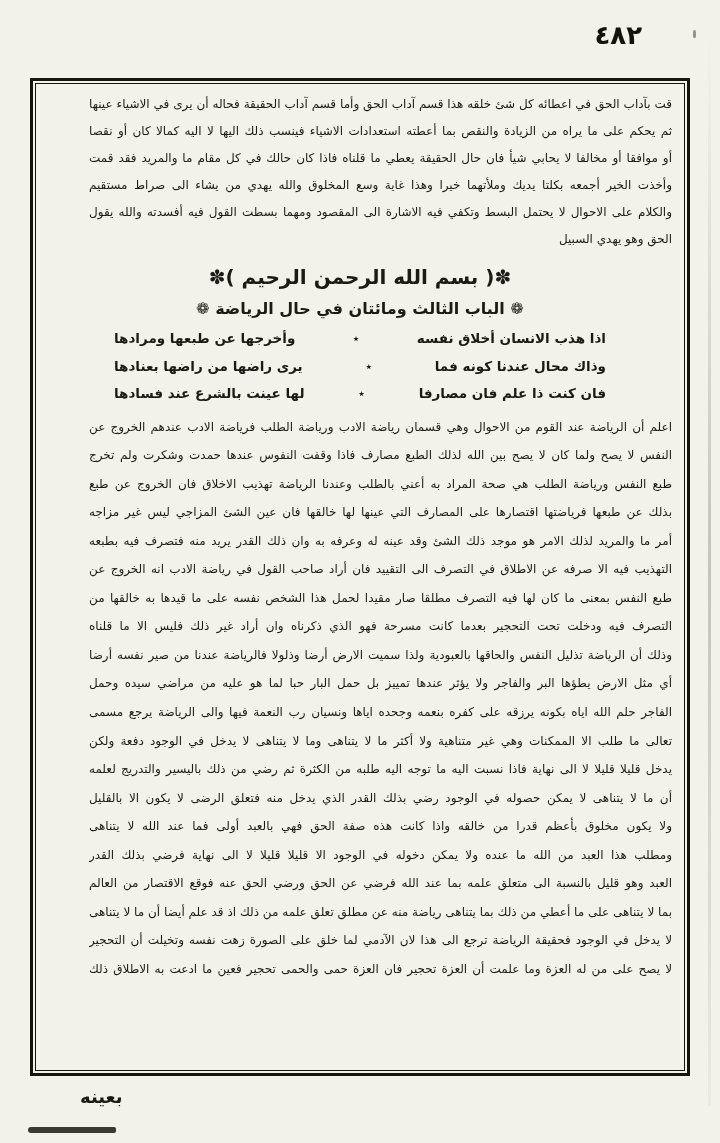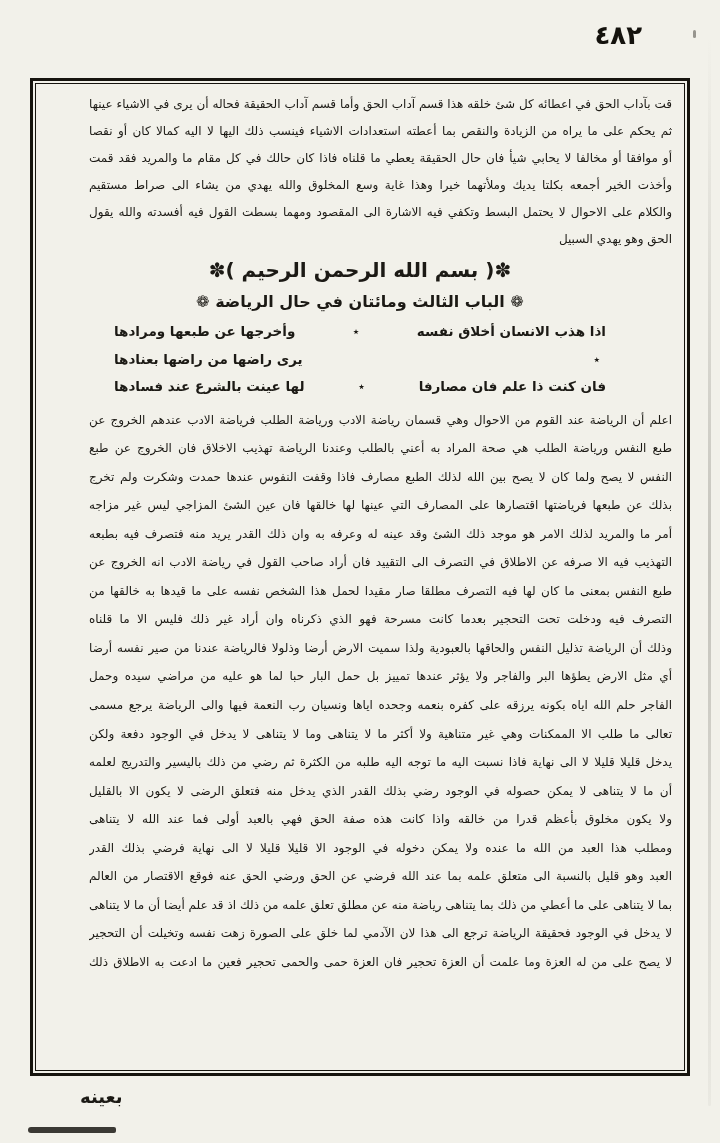--- a/index.html
+++ b/index.html
@@ -30,21 +30,21 @@
   }
   .tline, .bline {
     text-align:justify; text-align-last:justify; -moz-text-align-last:justify;
     overflow:hidden; white-space:normal;
     font-size:12px; color:#1c1a15;margin-left:41px;
   }
   .tline { height:27px; line-height:27px; }
   .tline.short { text-align-last:right; }
   .bline { height:28.55px; line-height:28.55px; }
   .basmala {
-    height:34px; line-height:34px;
+    margin-top:7px; height:34px; line-height:34px;
     text-align:center; font-size:20px; font-weight:bold;
   }
   .chapter {
     height:29px; line-height:29px;
     text-align:center; font-size:16px; font-weight:bold;
   }
   .verses { width:492px; margin:2px auto 5px auto; }
   .verse-row {
     display:flex; justify-content:space-between; align-items:center;
     height:27.5px; line-height:27.5px;
@@ -93,34 +93,35 @@
 
       <div class="chapter">❁ الباب الثالث ومائتان في حال الرياضة ❁</div>
 
       <div class="verses" id="verses">
           <div class="verse-row">
             <span class="hemi">اذا هذب الانسان أخلاق نفسه</span>
             <span class="vsep">٭</span>
             <span class="hemi">وأخرجها عن طبعها ومرادها</span>
           </div>
           <div class="verse-row">
+            <span class="hemi">وذاك محال عندنا كونه فما</span>
             <span class="vsep">٭</span>
             <span class="hemi">يرى راضها من راضها بعنادها</span>
           </div>
           <div class="verse-row">
             <span class="hemi">فان كنت ذا علم فان مصارفا</span>
             <span class="vsep">٭</span>
             <span class="hemi">لها عينت بالشرع عند فسادها</span>
           </div>
         </div>
 
       <div class="bodytext">
           <div class="bline">اعلم أن الرياضة عند القوم من الاحوال وهي قسمان رياضة الادب ورياضة الطلب فرياضة الادب عندهم الخروج عن</div>
+          <div class="bline">النفس لا يصح ولما كان لا يصح بين الله لذلك الطبع مصارف فاذا وقفت النفوس عندها حمدت وشكرت ولم تخرج</div>
           <div class="bline">طبع النفس ورياضة الطلب هي صحة المراد به أعني بالطلب وعندنا الرياضة تهذيب الاخلاق فان الخروج عن طبع</div>
-          <div class="bline">النفس لا يصح ولما كان لا يصح بين الله لذلك الطبع مصارف فاذا وقفت النفوس عندها حمدت وشكرت ولم تخرج</div>
           <div class="bline">بذلك عن طبعها فرياضتها اقتصارها على المصارف التي عينها لها خالقها فان عين الشئ المزاجي ليس غير مزاجه</div>
           <div class="bline">أمر ما والمريد لذلك الامر هو موجد ذلك الشئ وقد عينه له وعرفه به وان ذلك القدر يريد منه فتصرف فيه بطبعه</div>
           <div class="bline">التهذيب فيه الا صرفه عن الاطلاق في التصرف الى التقييد فان أراد صاحب القول في رياضة الادب انه الخروج عن</div>
           <div class="bline">طبع النفس بمعنى ما كان لها فيه التصرف مطلقا صار مقيدا لحمل هذا الشخص نفسه على ما قيدها به خالقها من</div>
           <div class="bline">التصرف فيه ودخلت تحت التحجير بعدما كانت مسرحة فهو الذي ذكرناه وان أراد غير ذلك فليس الا ما قلناه</div>
           <div class="bline">وذلك أن الرياضة تذليل النفس والحاقها بالعبودية ولذا سميت الارض أرضا وذلولا فالرياضة عندنا من صير نفسه أرضا</div>
           <div class="bline">أي مثل الارض يطؤها البر والفاجر ولا يؤثر عندها تمييز بل حمل البار حبا لما هو عليه من مراضي سيده وحمل</div>
           <div class="bline">الفاجر حلم الله اياه بكونه يرزقه على كفره بنعمه وجحده اياها ونسيان رب النعمة فيها والى الرياضة يرجع مسمى</div>
           <div class="bline">تعالى ما طلب الا الممكنات وهي غير متناهية ولا أكثر ما لا يتناهى وما لا يتناهى لا يدخل في الوجود دفعة ولكن</div>
           <div class="bline">يدخل قليلا قليلا لا الى نهاية فاذا نسبت اليه ما توجه اليه طلبه من الكثرة ثم رضي من ذلك باليسير والتدريج لعلمه</div>

